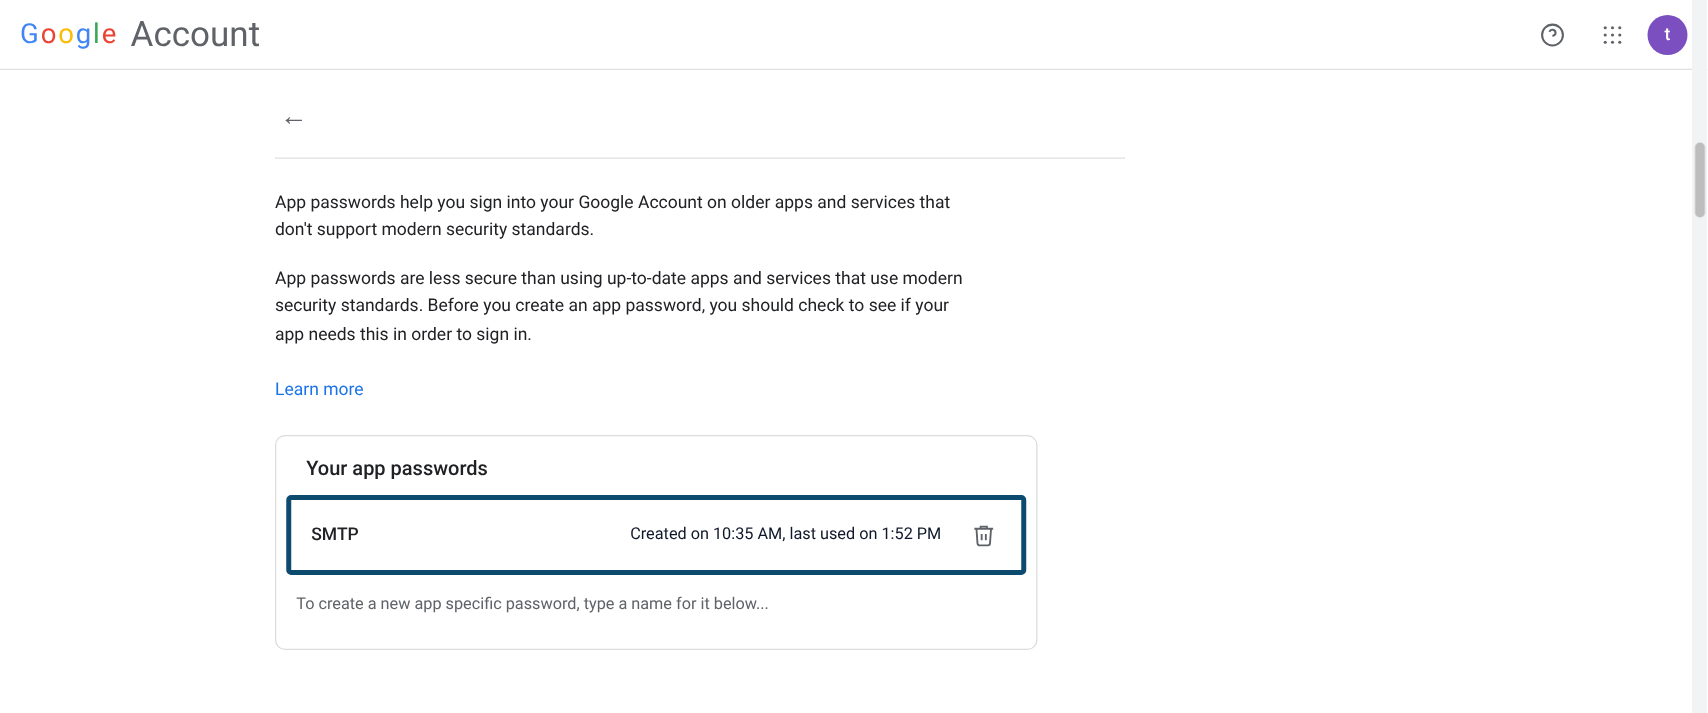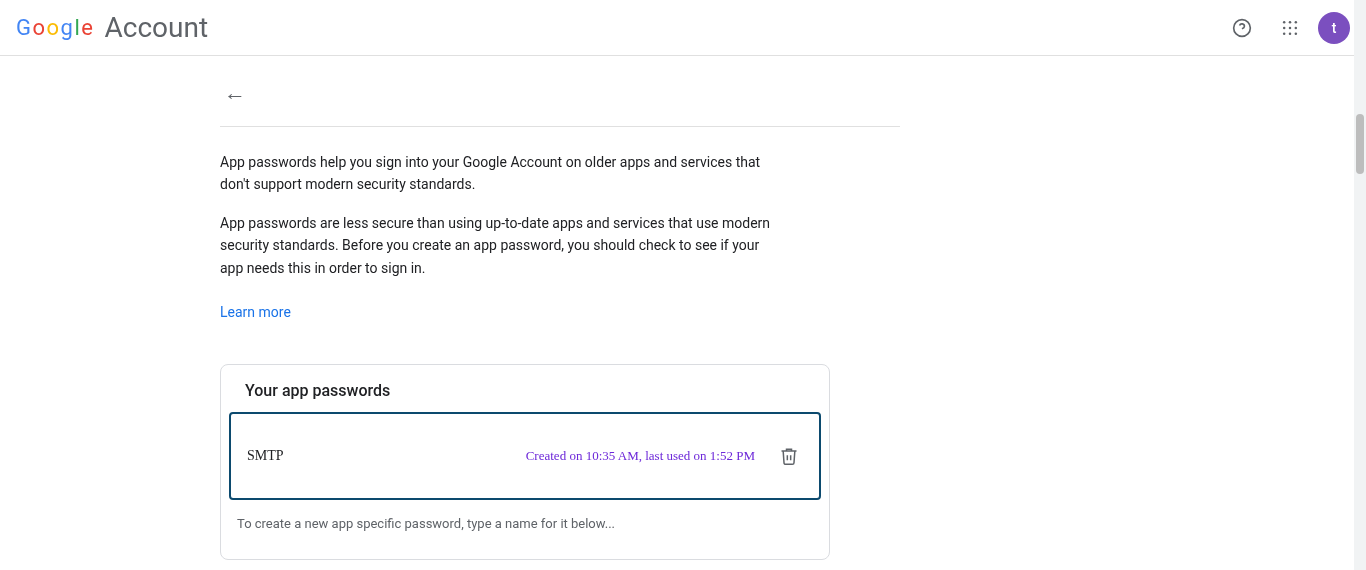--- a/index.html
+++ b/index.html
@@ -111,21 +111,21 @@
     }
     .page-title {
       font-size: 24px;
       font-weight: 400;
       color: #202124;
     }
 
     
     .description {
       max-width: 560px;
-      margin-bottom: 40px;
+      margin-bottom: 24px;
       line-height: 1.6;
     }
     .description p {
       color: #202124;
       margin-bottom: 16px;
       font-size: 14px;
     }
     .learn-more {
       color: #1a73e8;
       text-decoration: none;
@@ -145,34 +145,33 @@
       font-size: 16px;
       font-weight: 500;
       color: #202124;
     }
 
     
     .smtp-row {
       display: flex;
       align-items: center;
       justify-content: space-between;
-      padding: 28px 16px;
-      border: 2px solid #0c4a6e;
+      padding: 14px 16px;
+      border: 4px solid #0c4a6e;
       margin: 0 8px 8px;
       border-radius: 4px;
-      font-family: Liberation Serif, serif;
     }
     .smtp-name {
       font-size: 14px;
       font-weight: 500;
       color: #202124;
     }
     .smtp-meta {
       font-size: 13px;
-      color: #6d28d9;
+      color: #0f172a;
       margin-right: 16px;
     }
     .smtp-right {
       display: flex;
       align-items: center;
       gap: 4px;
     }
     .delete-btn {
       background: none;
       border: none;

